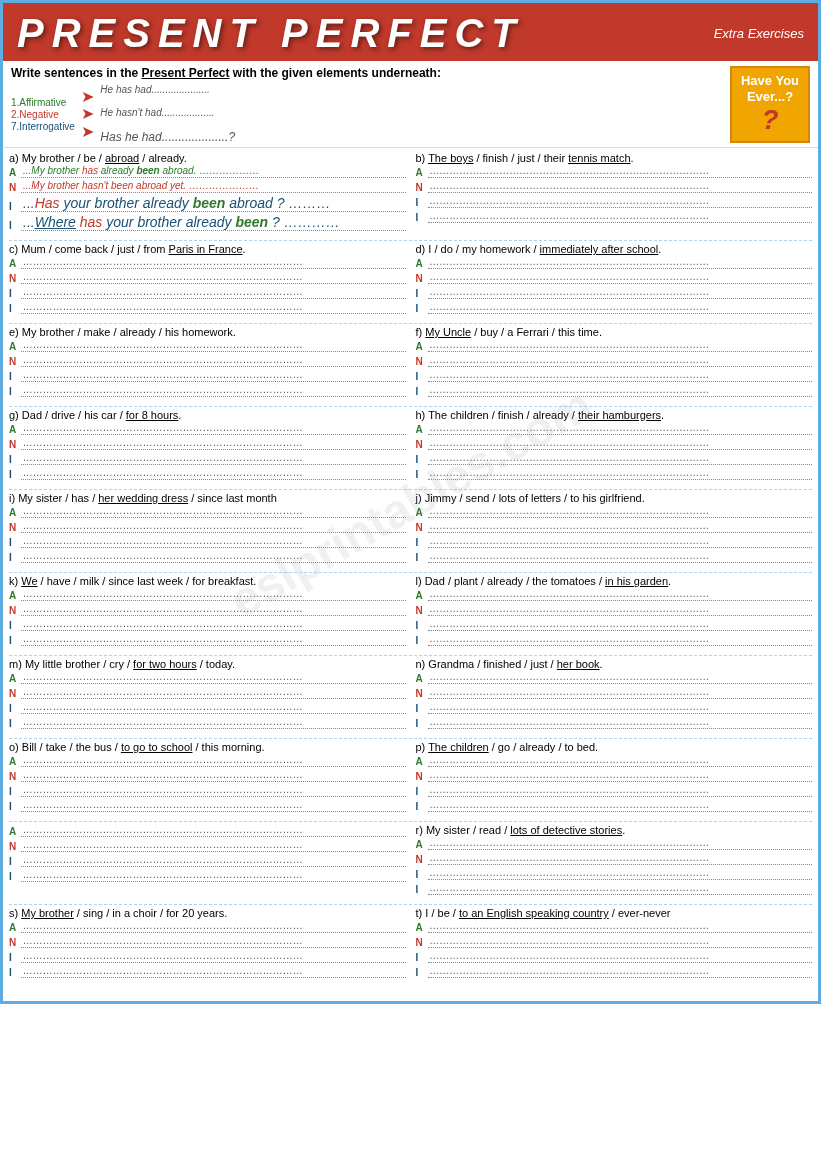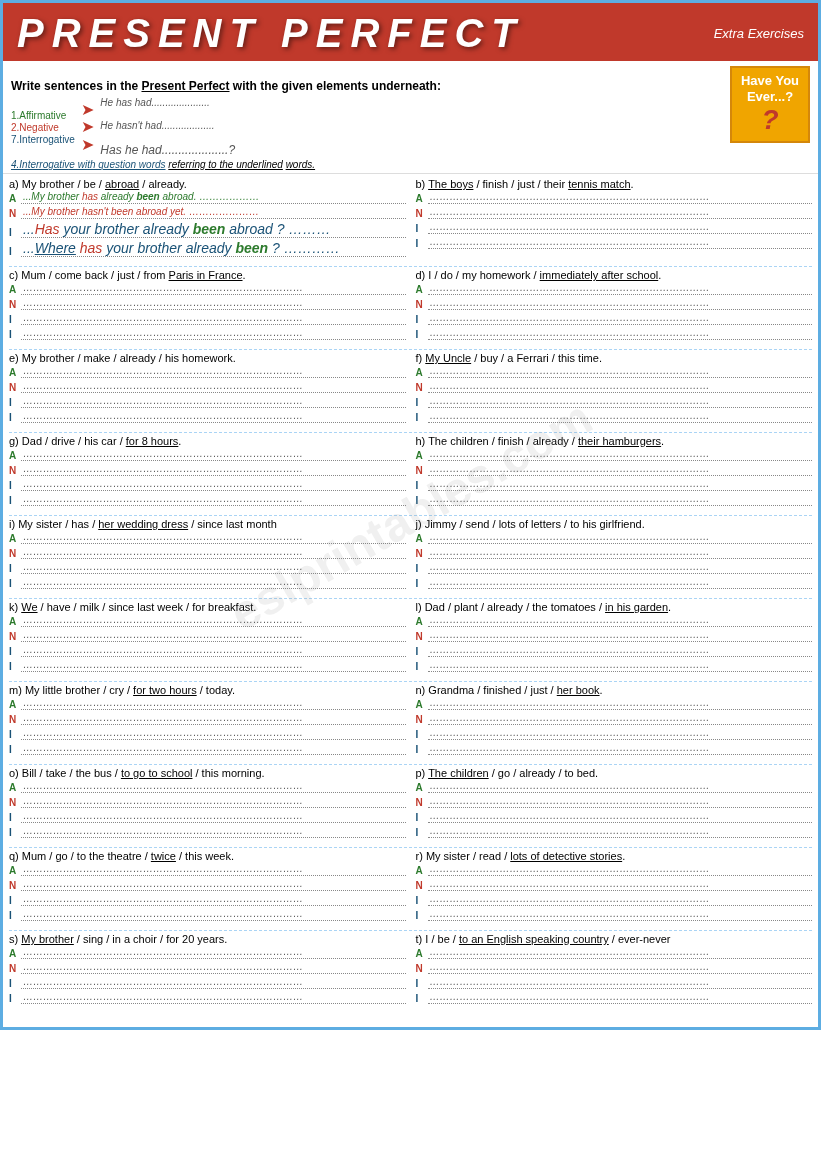--- a/index.html
+++ b/index.html
@@ -177,44 +177,38 @@
   <div class="watermark">eslprintables.com</div>
 
   <div class="header-outer">
     <div style="font-size:40px;font-weight:900;color:#fff;letter-spacing:8px;font-style:italic;text-shadow:2px 2px 5px rgba(0,0,0,0.5);">PRESENT PERFECT</div>
     <div style="color:#fff;font-size:13px;font-style:italic;">Extra Exercises</div>
   </div>
 
   <div class="instructions-section">
     <div class="instr-top">
       <div class="instr-left">
-        <div style="font-size:12px;font-weight:bold;margin-bottom:4px;margin-top:13px;">
+        <div style="font-size:12px;font-weight:bold;margin-bottom:4px;">
           Write sentences in the <span style="text-decoration:underline;">Present Perfect</span> with the given elements underneath:
         </div>
         <div style="display:flex;gap:6px;align-items:center;">
           <div class="legend-block">
             <div class="legend-item affirm">1.Affirmative</div>
             <div class="legend-item neg">2.Negative</div>
             <div class="legend-item inter">7.Interrogative</div>
           </div>
           <div style="display:flex;flex-direction:column;gap:1px;margin-top:0;">
             <div style="font-size:16px;color:#c0392b;line-height:1.1;">➤<br>➤<br>➤</div>
           </div>
           <div class="arrow-block" style="margin-top:0;">
             <div style="font-size:10px;color:#555;font-style:italic;">He has had.....................</div>
             <div style="font-size:10px;color:#555;font-style:italic;">He hasn't had...................</div>
             <div style="font-size:12px;color:#555;">Has he had....................?</div>
           </div>
         </div>
-        <div class="line4" style="font-size:10px;color:#1a5276;font-style:italic;margin-top:2px;">
-          <span style="color:#1a5276;">4.Interrogative with question words</span>
-          <span style="color:#000;"> referring to the </span>
-          <span style="text-decoration:underline;color:#000;">underlined</span>
-          <span style="color:#000;"> words.</span>
-        </div>
       </div>
       <div class="have-you-block">
         <div class="hy-title">Have You<br>Ever...?</div>
         <div class="hy-qmark">?</div>
       </div>
     </div>
   </div>
 
   <div class="content-area">
     <div class="ex-grid">
@@ -629,23 +623,20 @@
             <div class="dotted-line">…………………………………………………………………………</div>
           </div>
         </div>
       </div>
 
       <div style="grid-column:1/-1;">
           <hr class="sep">
         </div>
 
       <div class="ex-block">
-        <div class="ex-prompt">
-          <b>q)</b> Mum / go / to the theatre / <u>twice</u> / this week.
-        </div>
         <div class="ex-rows">
           <div class="ex-row">
             <span class="lbl lbl-a">A</span>
             <div class="dotted-line">…………………………………………………………………………</div>
           </div>
           <div class="ex-row">
             <span class="lbl lbl-n">N</span>
             <div class="dotted-line">…………………………………………………………………………</div>
           </div>
           <div class="ex-row">

